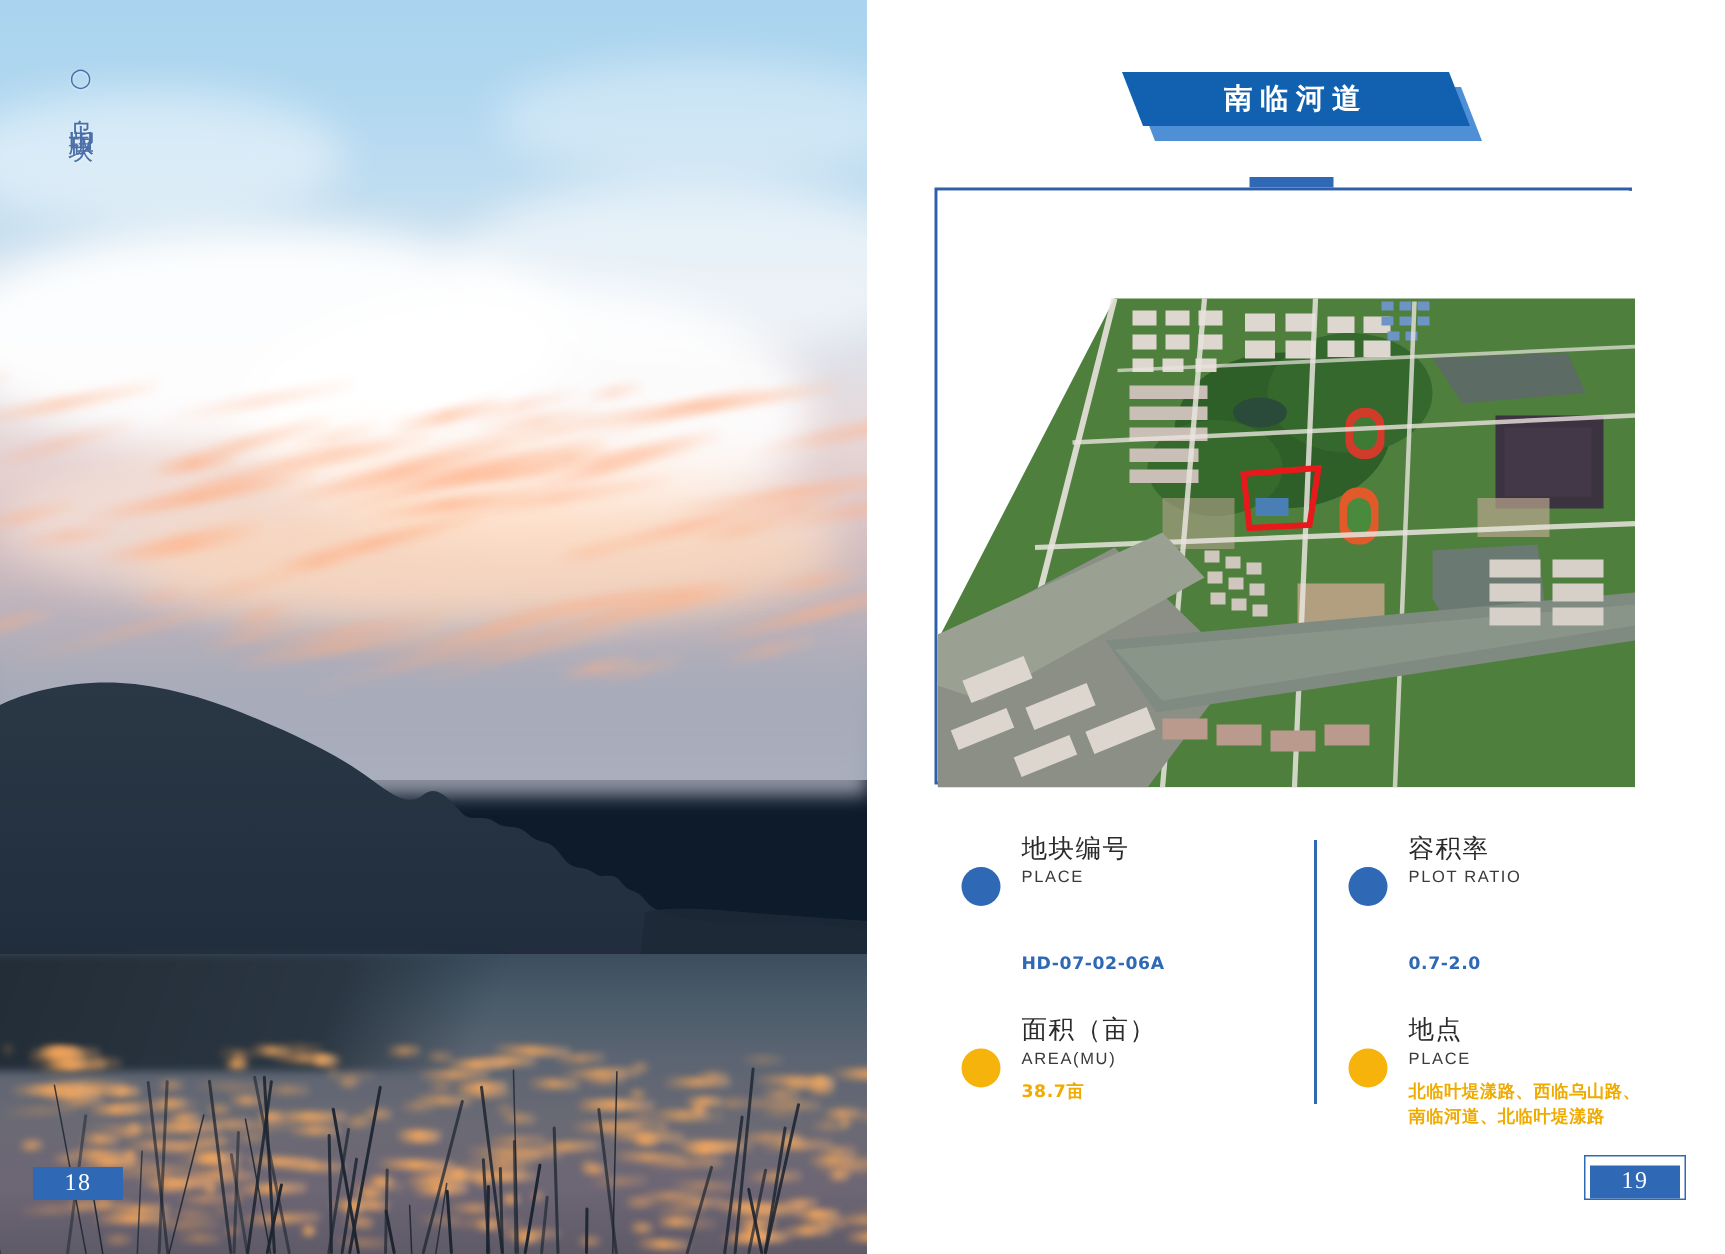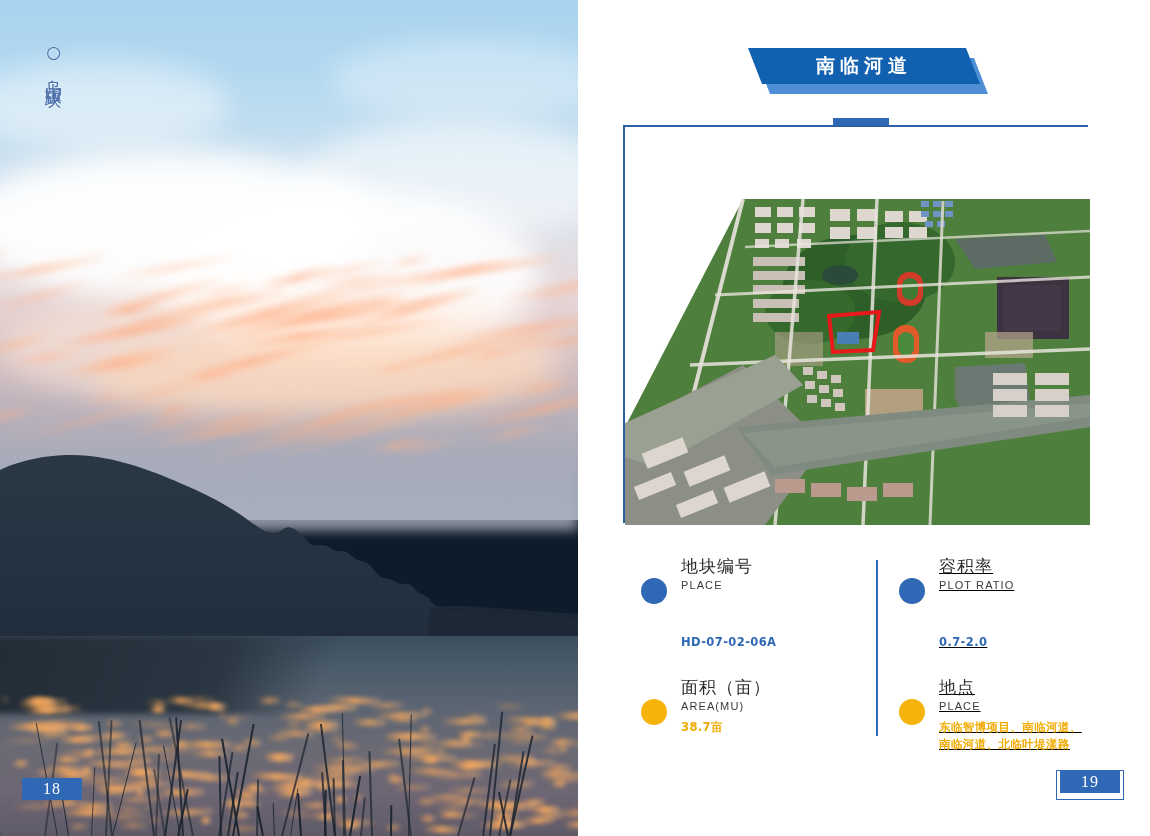--- a/index.html
+++ b/index.html
@@ -161,21 +161,21 @@
   
   .info{
     position:absolute;left:45px;top:552px;width:500px;height:185px;
   }
   .divider{
     position:absolute;left:253px;top:8px;width:2px;height:176px;
     background:#2f68b4;
   }
   .info-col{position:absolute;top:4px;width:250px;}
   .col-left{left:0;}
-  .col-right{left:258px;text-decoration:underline;}
+  .col-right{left:258px;}
   .info-item{position:relative;padding-left:58px;margin-bottom:26px;min-height:64px;}
   .dot{
     position:absolute;left:18px;top:22px;
     width:26px;height:26px;border-radius:50%;
   }
   .dot-blue{background:#2f68b4;}
   .dot-gold{background:#f5b30c;}
   .cn-title{
     font-size:17px;color:#2b2b2b;font-weight:500;letter-spacing:1px;
     font-family:"DejaVu Sans","Liberation Sans",sans-serif;
@@ -190,21 +190,21 @@
     font-family:"DejaVu Sans","Liberation Sans",sans-serif;
     line-height:1.45;
   }
   .val-blue{color:#2f68b4;margin-top:43px;}
   .val-gold{color:#f0ab00;}
 
   .page-num-right{
     position:absolute;left:478px;top:770px;
     width:68px;height:30px;
     border:1px solid #2f68b4;
-    display:flex;align-items:flex-start;justify-content:center;
+    display:flex;align-items:flex-end;justify-content:center;
     box-sizing:border-box;
   }
   .page-num-right .inner{
     width:60px;height:22px;background:#2f68b4;color:#fff;
     display:flex;align-items:center;justify-content:center;
     font-family:"Liberation Serif","DejaVu Serif",serif;font-size:16px;letter-spacing:1px;
   }
 </style>
 </head>
 <body>
@@ -768,21 +768,21 @@
         <div class="info-item">
           <span class="dot dot-blue"></span>
           <div class="cn-title">容积率</div>
           <div class="en-title">PLOT RATIO</div>
           <div class="val val-blue">0.7-2.0</div>
         </div>
         <div class="info-item">
           <span class="dot dot-gold"></span>
           <div class="cn-title">地点</div>
           <div class="en-title">PLACE</div>
-          <div class="val val-gold" style="white-space:pre-line">东临智博项目、南临河道、
+          <div class="val val-gold" style="white-space:pre-line">北临叶堤漾路、西临乌山路、
 南临河道、北临叶堤漾路</div>
         </div>
       </div>
     </div>
 
     <div class="page-num-right">
       <div class="inner">19</div>
     </div>
 
   </div>

